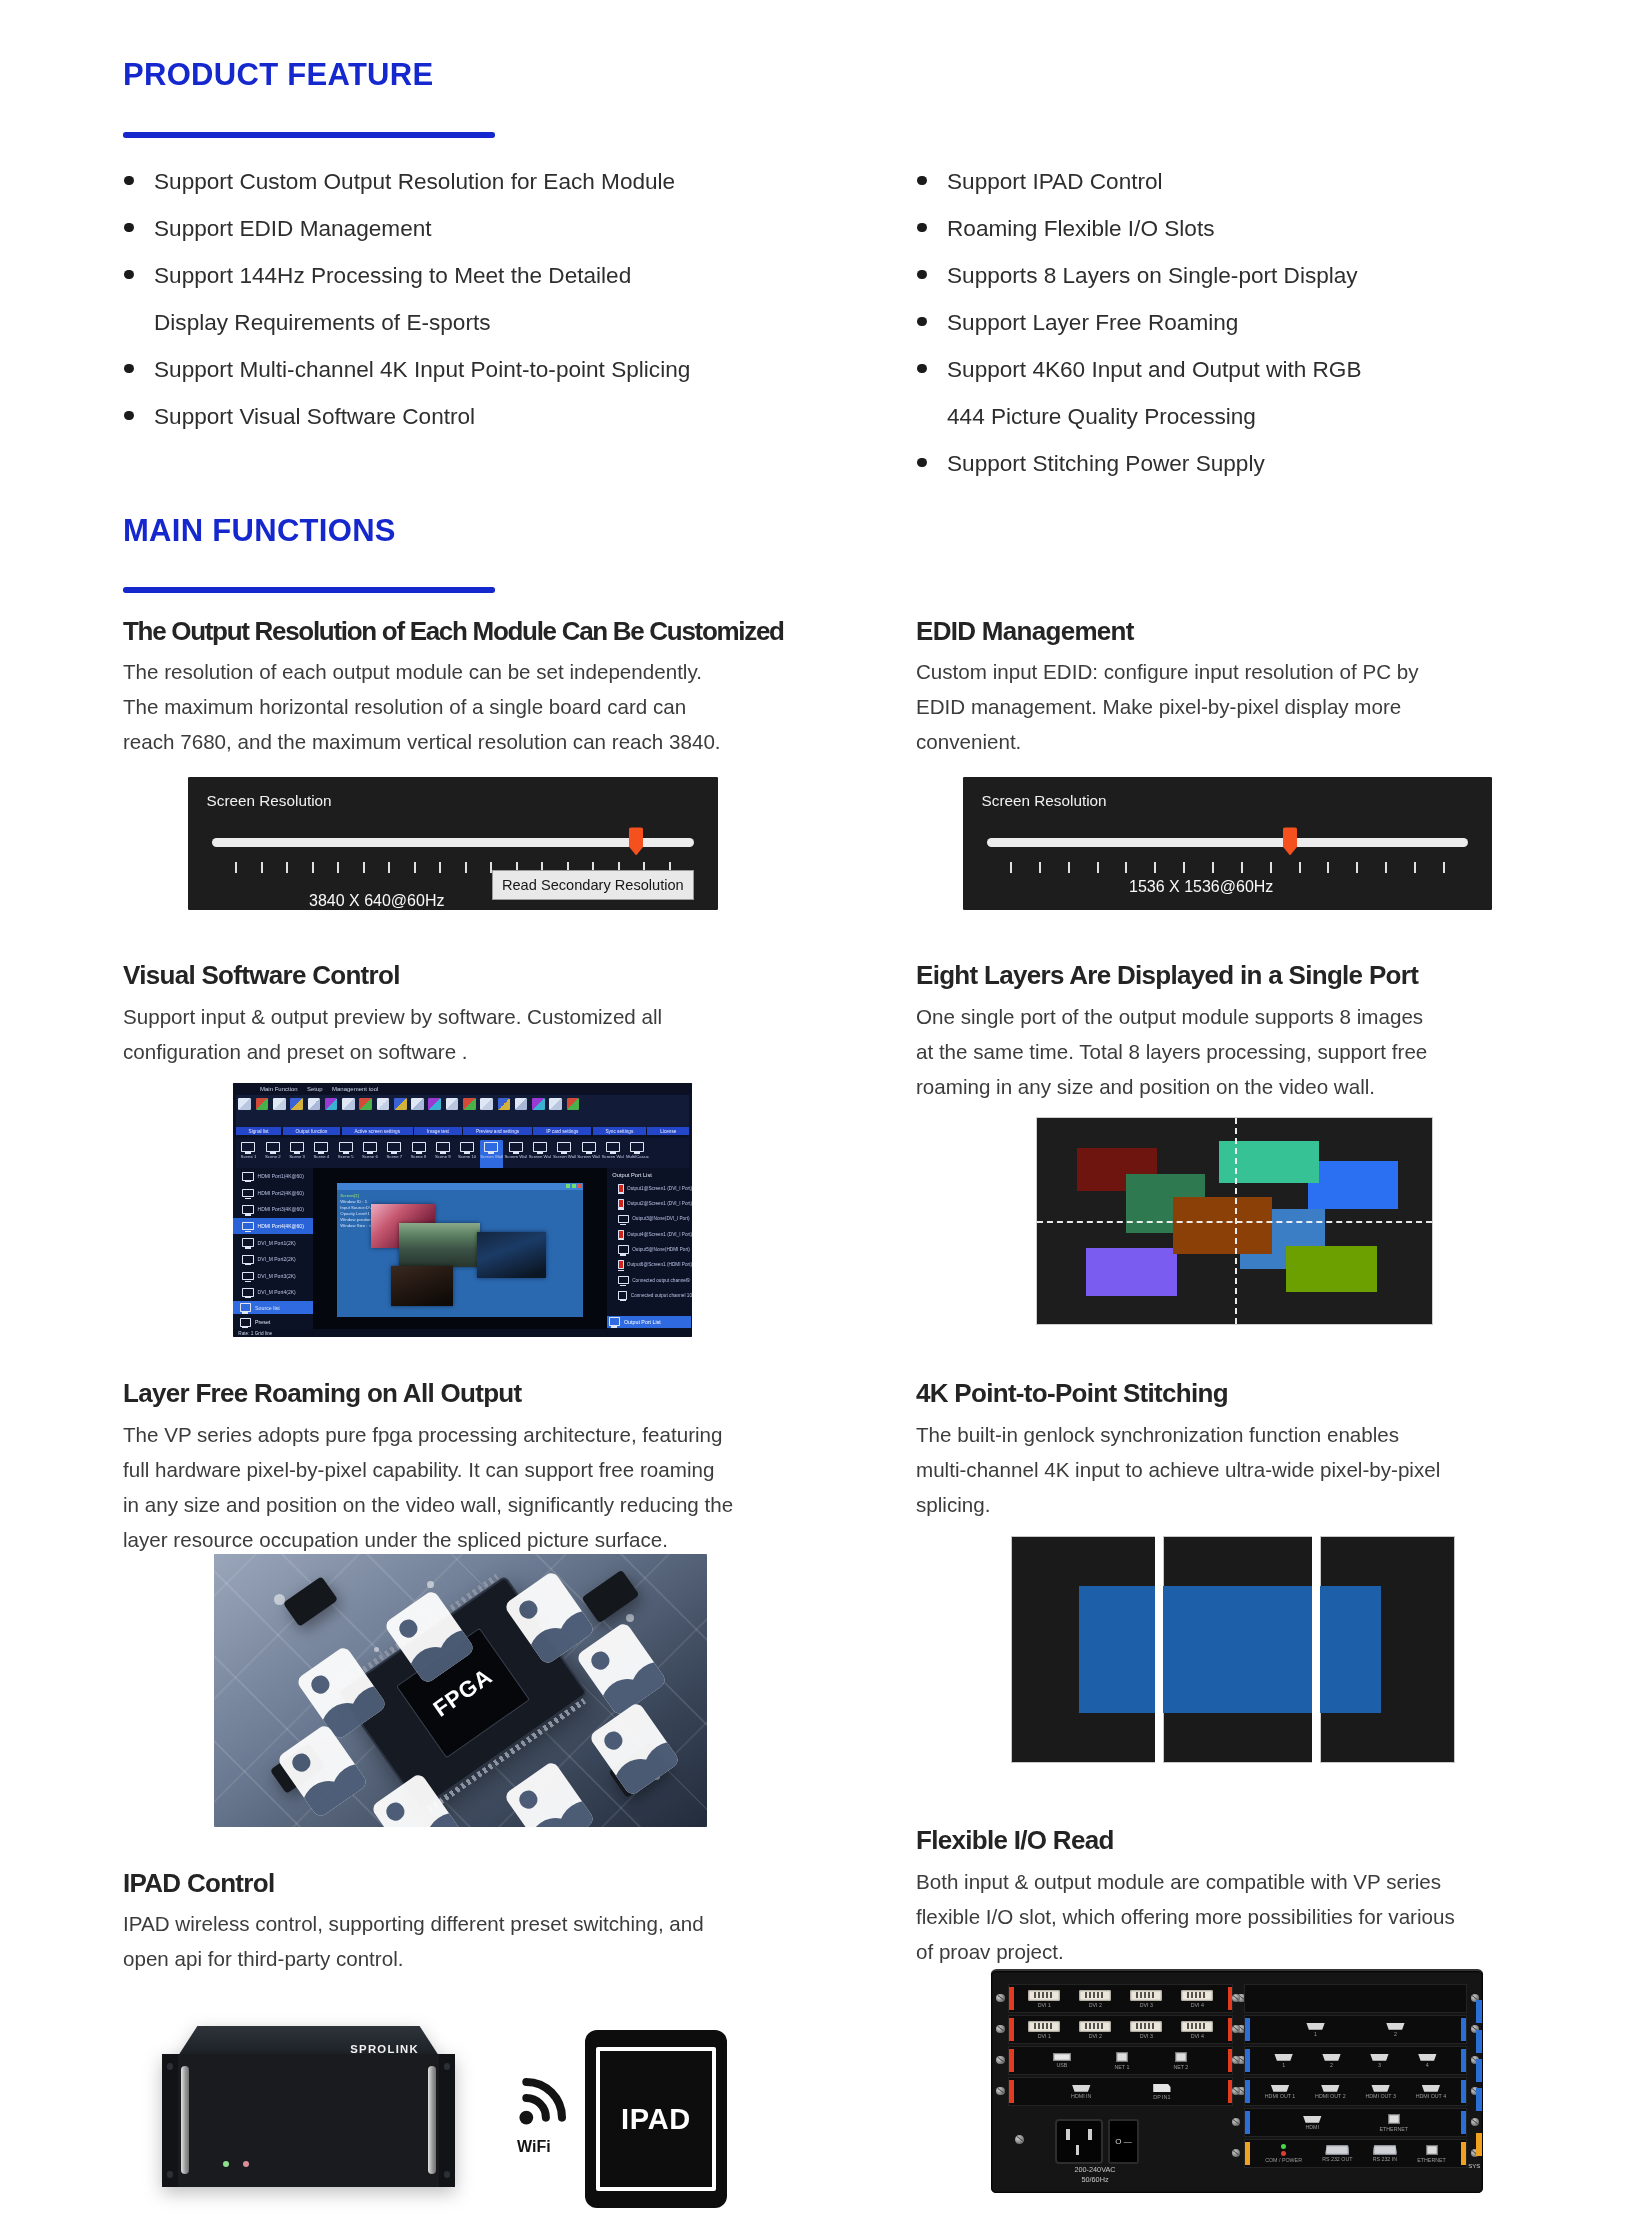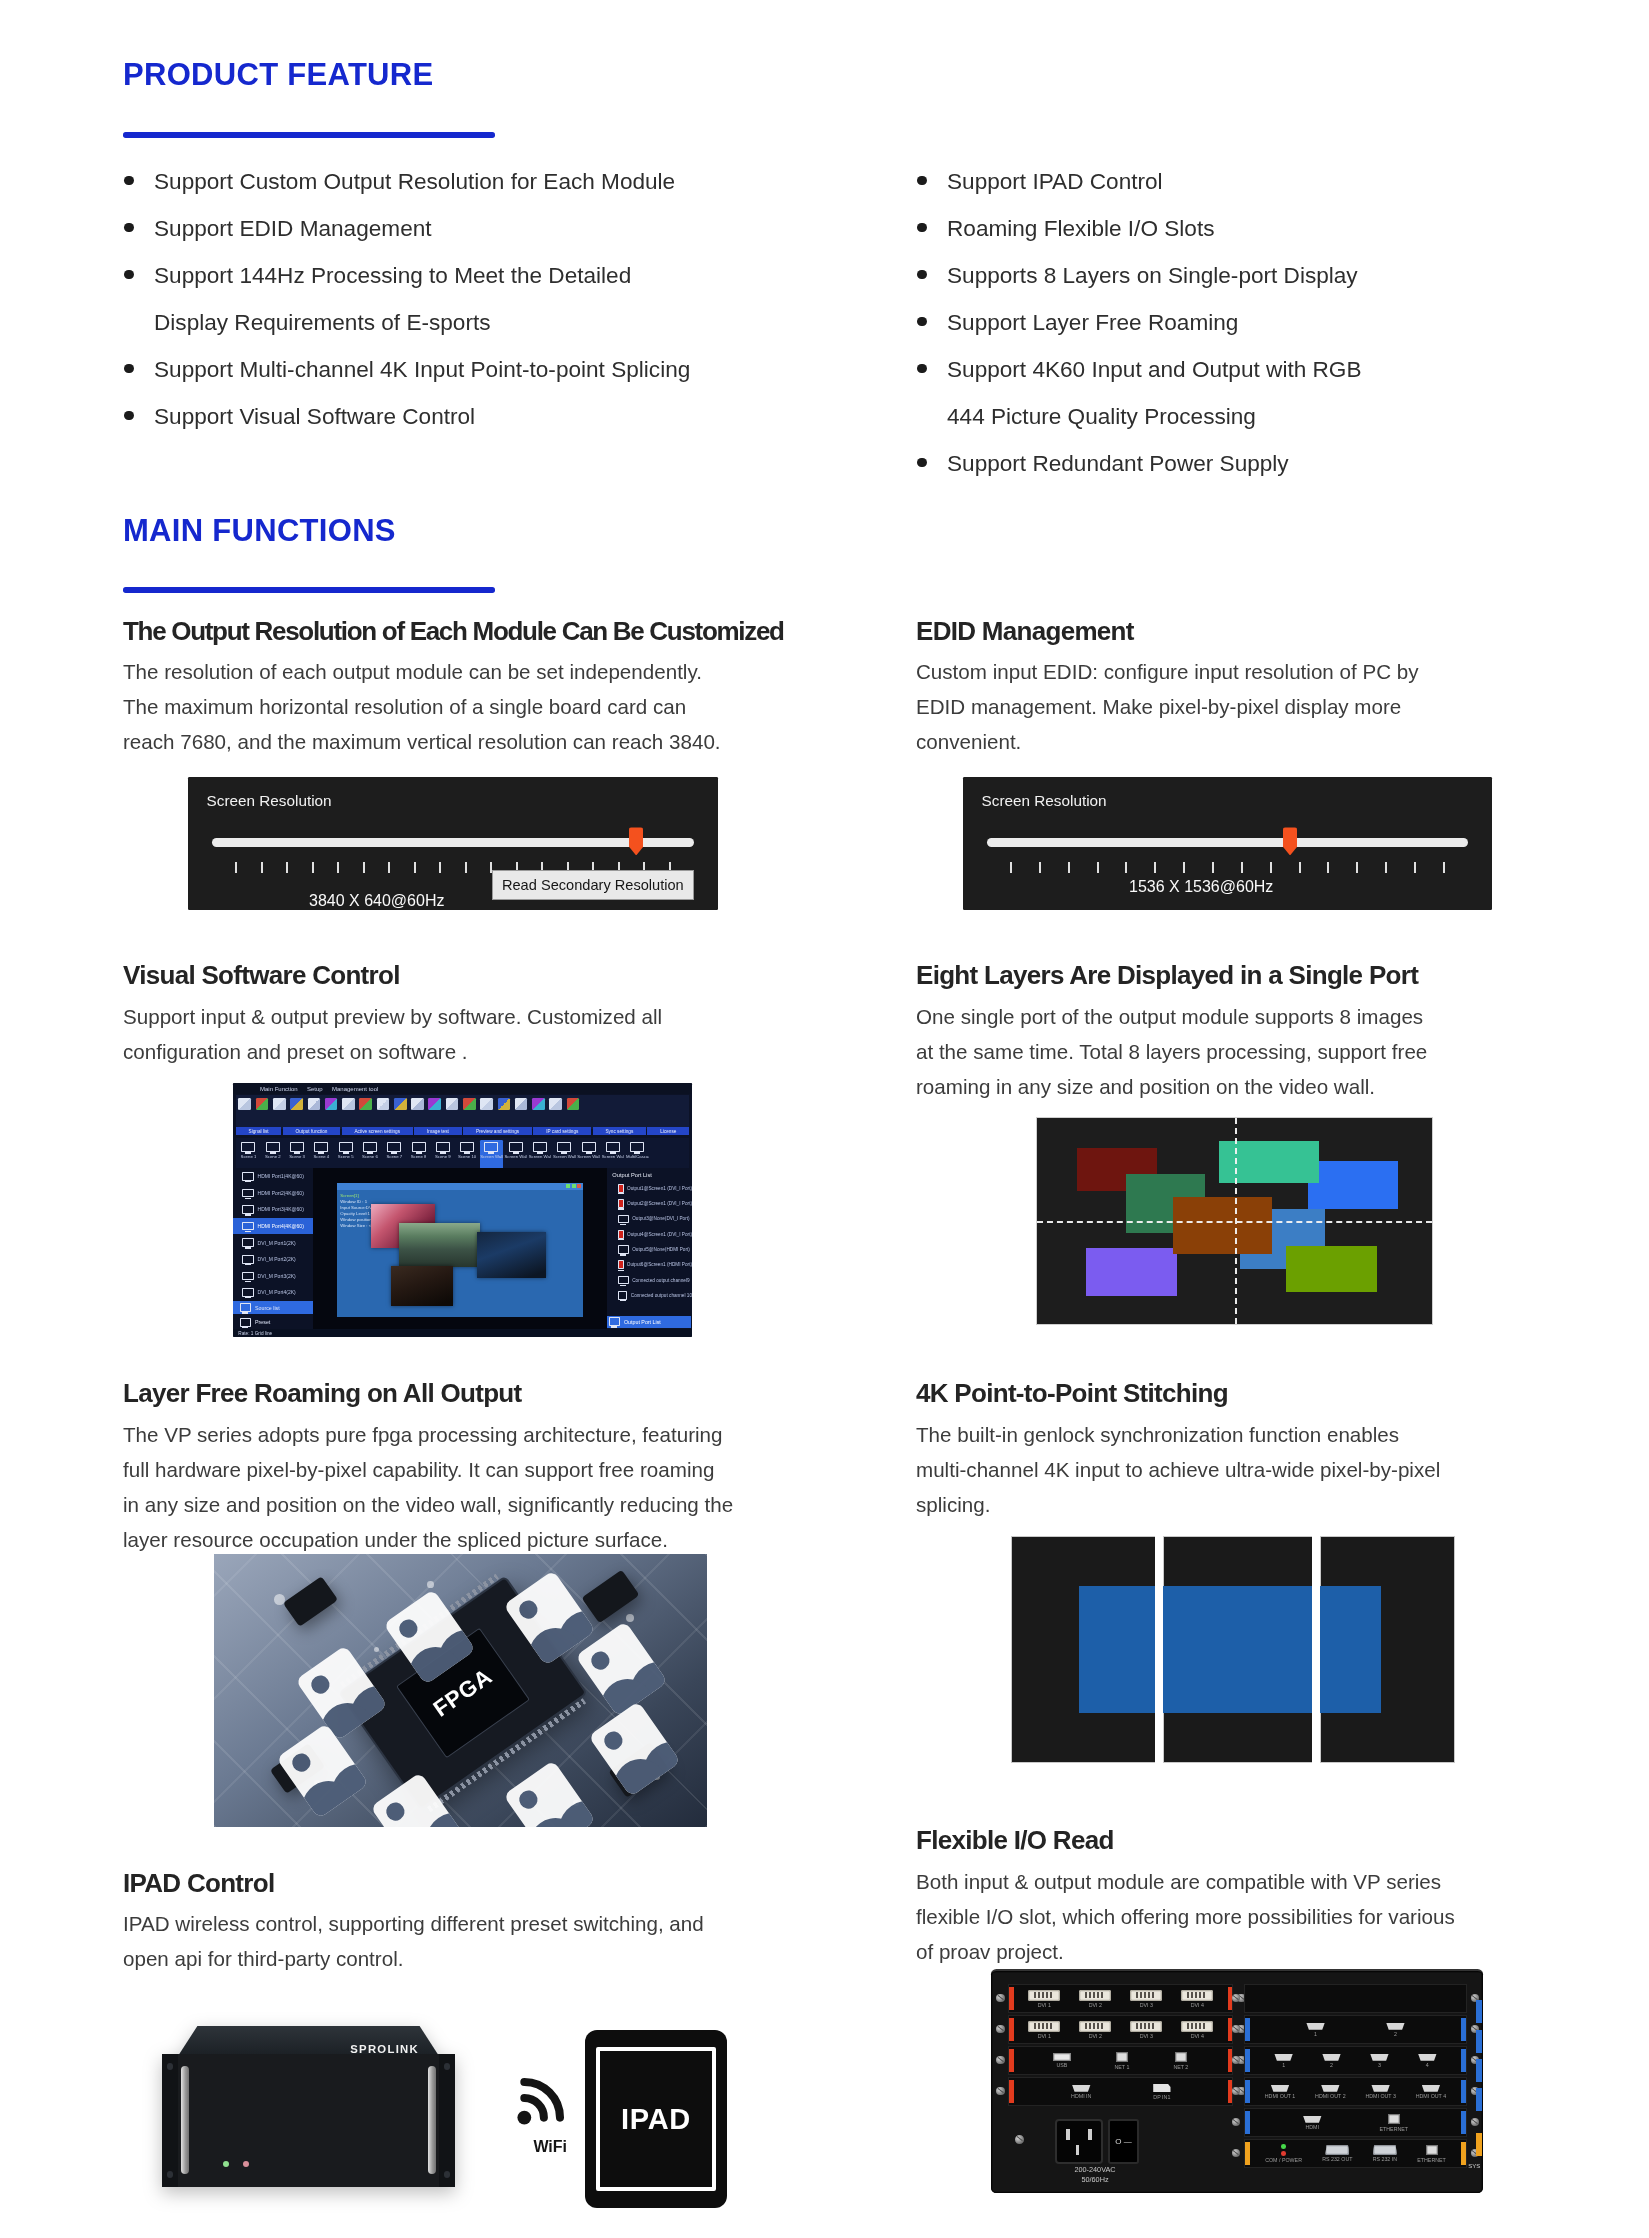--- a/index.html
+++ b/index.html
@@ -155,21 +155,21 @@
       <div class="bullet">Support 144Hz Processing to Meet the Detailed<br>Display Requirements of E-sports</div>
       <div class="bullet">Support Multi-channel 4K Input Point-to-point Splicing</div>
       <div class="bullet">Support Visual Software Control</div>
     </div>
   <div class="abs" style="left:916px;top:158px;width:665px;">
       <div class="bullet">Support IPAD Control</div>
       <div class="bullet">Roaming Flexible I/O Slots</div>
       <div class="bullet">Supports 8 Layers on Single-port Display</div>
       <div class="bullet">Support Layer Free Roaming</div>
       <div class="bullet">Support 4K60 Input and Output with RGB<br>444 Picture Quality Processing</div>
-      <div class="bullet">Support Redundant Power Supply</div>
+      <div class="bullet">Support Stitching Power Supply</div>
     </div>
 
   <div class="abs big-title" style="left:123px;top:513px;">MAIN FUNCTIONS</div>
   <div class="abs rule" style="left:123px;top:587px;"></div>
 
   <div class="abs sec-h" style="left:123px;top:616px;letter-spacing:-1.3px;">The Output Resolution of Each Module Can Be Customized</div>
   <div class="abs sec-p" style="left:123px;top:654px;">The resolution of each output module can be set  independently.<br>The maximum horizontal resolution of a single board card can<br>reach 7680, and the maximum vertical resolution can reach 3840.</div>
 
   <div class="abs sec-h" style="left:916px;top:616px;">EDID Management</div>
   <div class="abs sec-p" style="left:916px;top:654px;">Custom input EDID:  configure input resolution of PC  by<br>EDID management.  Make pixel-by-pixel display more<br>convenient.</div>
@@ -722,21 +722,21 @@
       <div class="dev-hole" style="top:9.3px;"></div>
         <div class="dev-hole" style="bottom:9.3px;"></div>
     </div>
     <div class="dev-handle" style="left:18.6px;top:40px;"></div>
     <div class="dev-handle" style="right:18.6px;top:40px;"></div>
     <div class="dev-logo">SPROLINK</div>
     <div class="dev-led" style="left:61px;bottom:22.6px;background:#8fe08f;"></div>
     <div class="dev-led" style="left:81px;bottom:22.6px;background:#d88f9a;"></div>
   </div>
 
-  <div class="abs" style="left:500px;top:2067px;width:67px;text-align:right;">
+  <div class="abs" style="left:517px;top:2067px;width:67px;text-align:left;">
     <svg width="52" height="69" viewBox="0 0 90 120">
       <circle cx="16" cy="88" r="12" fill="#141414"></circle>
       <path d="M16 54 A34 34 0 0 1 50 88" stroke="#141414" stroke-width="14" fill="none" stroke-linecap="round"></path>
       <path d="M16 26 A62 62 0 0 1 78 88" stroke="#141414" stroke-width="14" fill="none" stroke-linecap="round"></path>
     </svg>
     <div id="wifi-label">WiFi</div>
   </div>
 
   <div class="abs" id="ipadbox" style="left:585px;top:2030px;width:142px;height:178px;">
     <div class="ipad-screen">

